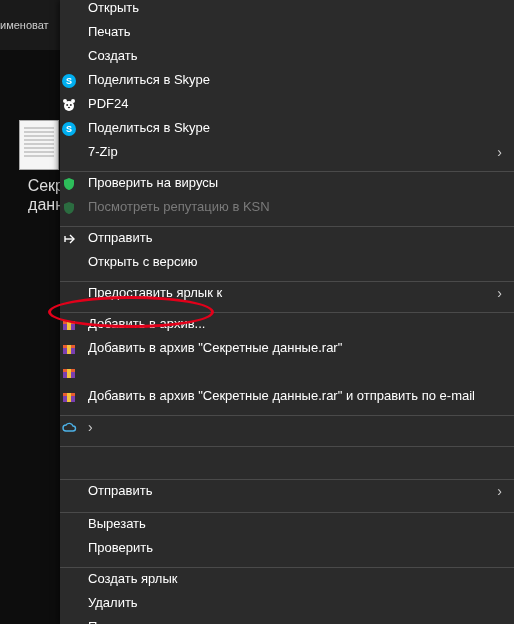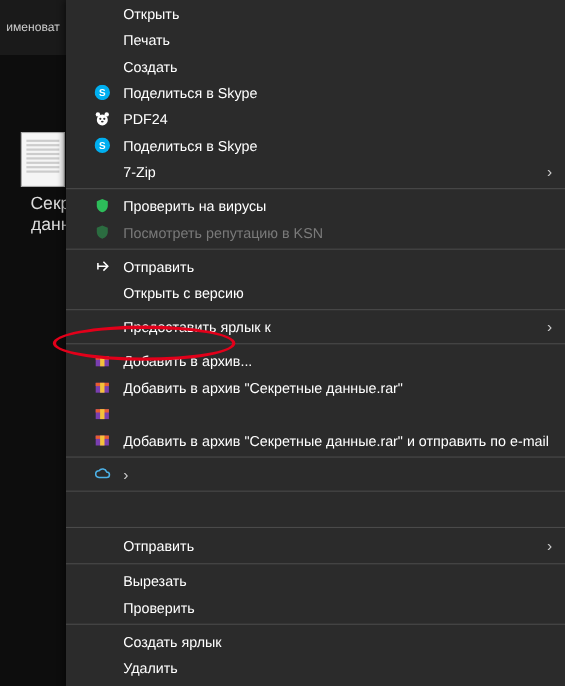--- a/index.html
+++ b/index.html
@@ -1,22 +1,22 @@
 <!DOCTYPE html>
 <html><head>
 <meta charset="utf-8">
 <style>
 html,body{margin:0;padding:0;width:514px;height:624px;background:#0d0d0d;font-family:"Segoe UI",Arial,sans-serif;font-size:13px;color:#fff;overflow:hidden}
-.bg-partial{position:absolute;top:0;left:0;width:60px;height:50px;background:#1a1a1a;display:flex;align-items:center;justify-content:center;font-size:11px;color:#ccc;overflow:hidden;white-space:nowrap}
+.bg-partial{position:absolute;top:0;left:0;width:60px;height:50px;background:#1a1a1a;display:flex;align-items:center;font-size:11px;color:#ccc;overflow:hidden;white-space:nowrap}
 .file-thumb{position:absolute;top:120px;left:18px;width:42px;display:flex;flex-direction:column;align-items:center}
 .file-thumb .page{width:38px;height:48px;background:#f5f5f5;border:1px solid #aaa;position:relative}
 .file-thumb .page::before{content:"";display:block;position:absolute;top:6px;left:4px;right:4px;height:2px;background:#ccc;box-shadow:0 4px 0 #ccc,0 8px 0 #ccc,0 12px 0 #ccc,0 16px 0 #ccc,0 20px 0 #ccc,0 24px 0 #ccc,0 28px 0 #ccc}
 .file-thumb .caption{margin-top:6px;font-size:16px;color:#ddd;text-align:right;line-height:1.2;width:50px;overflow:hidden}
 .ctx{position:absolute;top:0;left:60px;width:454px;height:624px;background:#2b2b2b;box-shadow:-2px 0 6px rgba(0,0,0,.5)}
-.item{display:flex;align-items:center;height:24px;padding:0 12px 0 24px;font-size:13px;color:#fff;cursor:default}
+.item{display:flex;height:24px;padding:0 12px 0 0;font-size:13px;color:#fff;cursor:default}
 .item.disabled{color:#7a7a7a}
 .item.tall{height:26px}
 .item .ic{width:18px;height:18px;margin-right:10px;display:flex;align-items:center;justify-content:center;flex:0 0 18px}
 .item .lbl{flex:1;white-space:nowrap;overflow:hidden}
 .item .arrow{color:#ccc;font-size:14px}
 .sep{height:1px;background:#4a4a4a;margin:3px 0}
 .annot{position:absolute;width:160px;height:26px;border:3px solid #e2001a;border-radius:50%/50%;left:48px;top:296px;pointer-events:none;z-index:10}
 svg{display:block}
 </style>
 </head>

